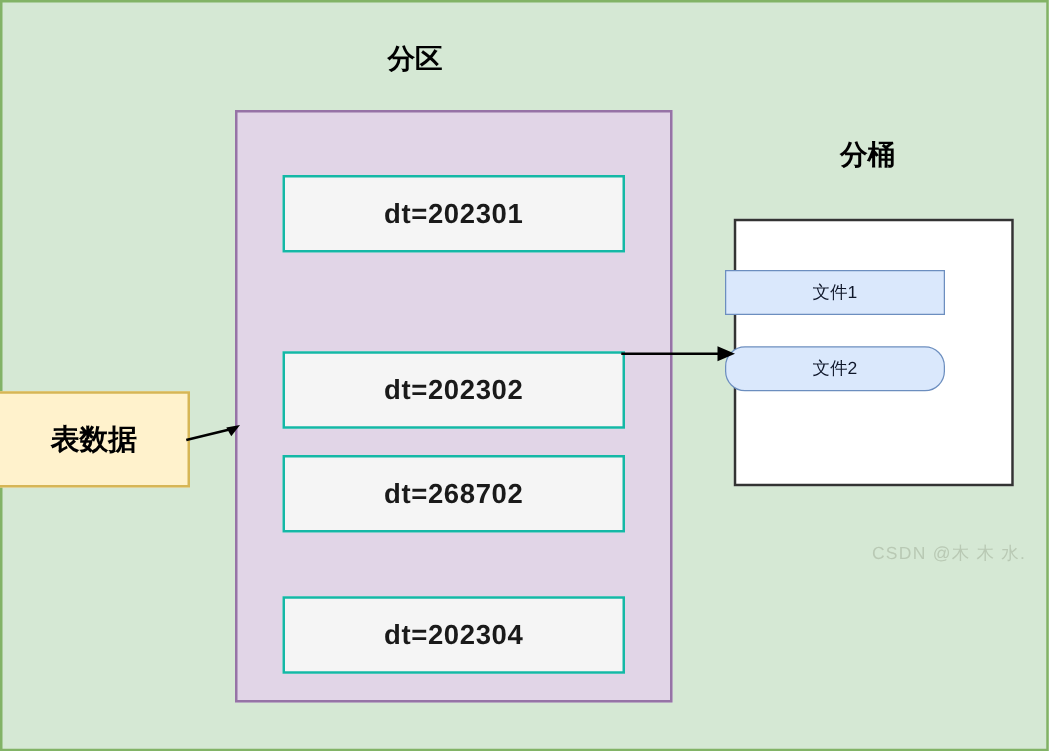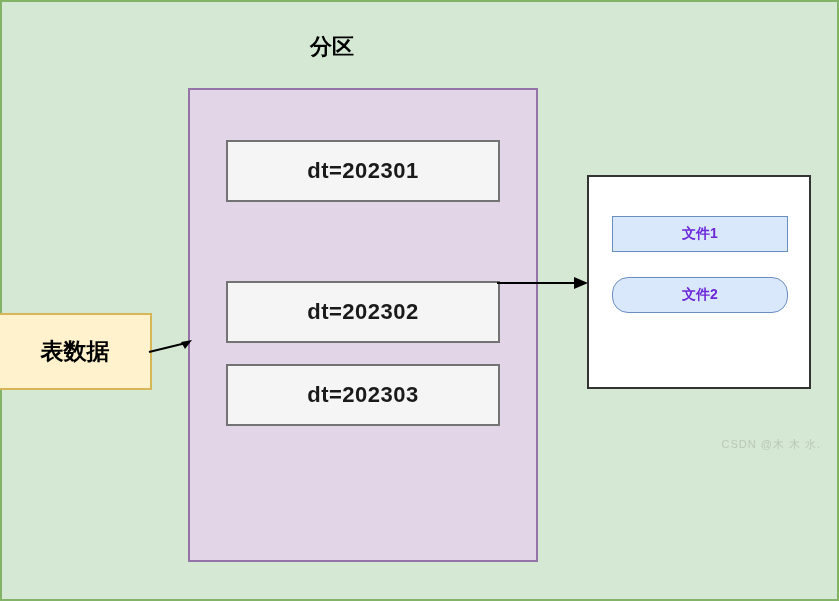--- a/index.html
+++ b/index.html
@@ -67,21 +67,21 @@
     box-sizing: border-box;
   }
 
   
   .partition-item {
     position: absolute;
     left: 226px;
     width: 274px;
     height: 62px;
     background: #f5f5f5;
-    border: 2px solid #737373;
+    border: 2px solid #14b8a6;
     box-sizing: border-box;
     display: flex;
     align-items: center;
     justify-content: center;
     font-weight: bold;
     font-size: 22px;
     color: #1a1a1a;
     letter-spacing: 0.5px;
   }
   #partition-item-0 { top: 140px; }
@@ -115,32 +115,31 @@
     width: 224px;
     height: 214px;
     background: #ffffff;
     border: 2px solid #333333;
     box-sizing: border-box;
   }
 
   
   .file-item {
     position: absolute;
-    left: 612px;
+    left: 580px;
     width: 176px;
     height: 36px;
     background: #dae8fc;
     border: 1px solid #6c8ebf;
     box-sizing: border-box;
     display: flex;
     align-items: center;
     justify-content: center;
     font-size: 14px;
-    color: #6d28d9;
-    font-weight: bold;
+    color: #0f172a;
   }
   #file-item-0 { top: 216px; }
   #file-item-1 { top: 277px; border-radius: 16px; }
   #file-item-2 { top: 339px; }
 
   
   .connector {
     position: absolute;
     pointer-events: none;
   }
@@ -155,43 +154,45 @@
     top: 268px;
     width: 100px;
     height: 32px;
   }
 
   
   .watermark {
     position: absolute;
     right: 18px;
     bottom: 10px;
-    font-size: 11px;
+    font-size: 14px;
     color: #b9c9b4;
     letter-spacing: 1px;
     white-space: nowrap;
   }
 </style>
 </head>
 <body>
 
 <div id="canvas">
 
   <div class="backdrop"></div>
 
   <div class="section-title" id="title-partition">分区</div>
 
   <div class="partition-box"></div>
 
   <div class="partition-item" id="partition-item-0">dt=202301</div>
   <div class="partition-item" id="partition-item-1">dt=202302</div>
-  <div class="partition-item" id="partition-item-2">dt=202303</div>
+  <div class="partition-item" id="partition-item-2">dt=268702</div>
+  <div class="partition-item" id="partition-item-3">dt=202304</div>
 
   <div class="source-box">表数据</div>
 
+  <div class="section-title" id="title-bucket">分桶</div>
 
   <div class="bucket-box"></div>
 
   <div class="file-item" id="file-item-0">文件1</div>
   <div class="file-item" id="file-item-1">文件2</div>
 
   <svg class="connector" id="connector-source-partition" viewBox="0 0 48 32" width="48" height="32">
     <path d="M1,22 L38,13" stroke="#000000" stroke-width="2" fill="none"></path>
     <path d="M44,10 L33,12 L37,19 Z" fill="#000000"></path>
   </svg>

